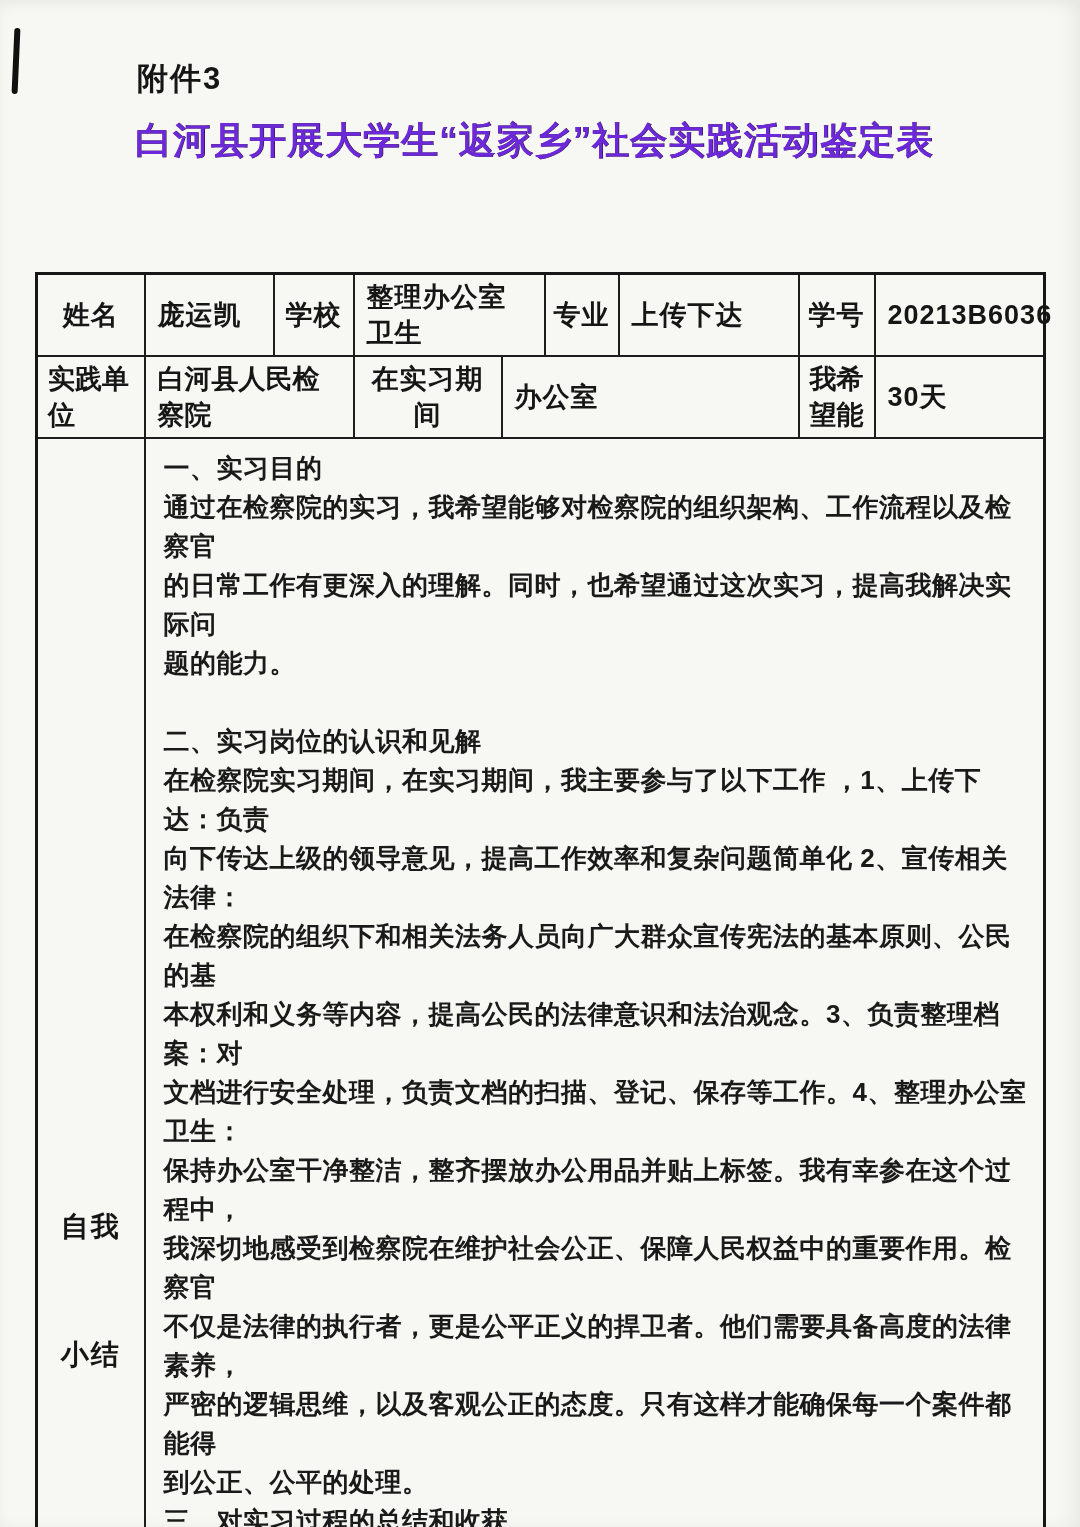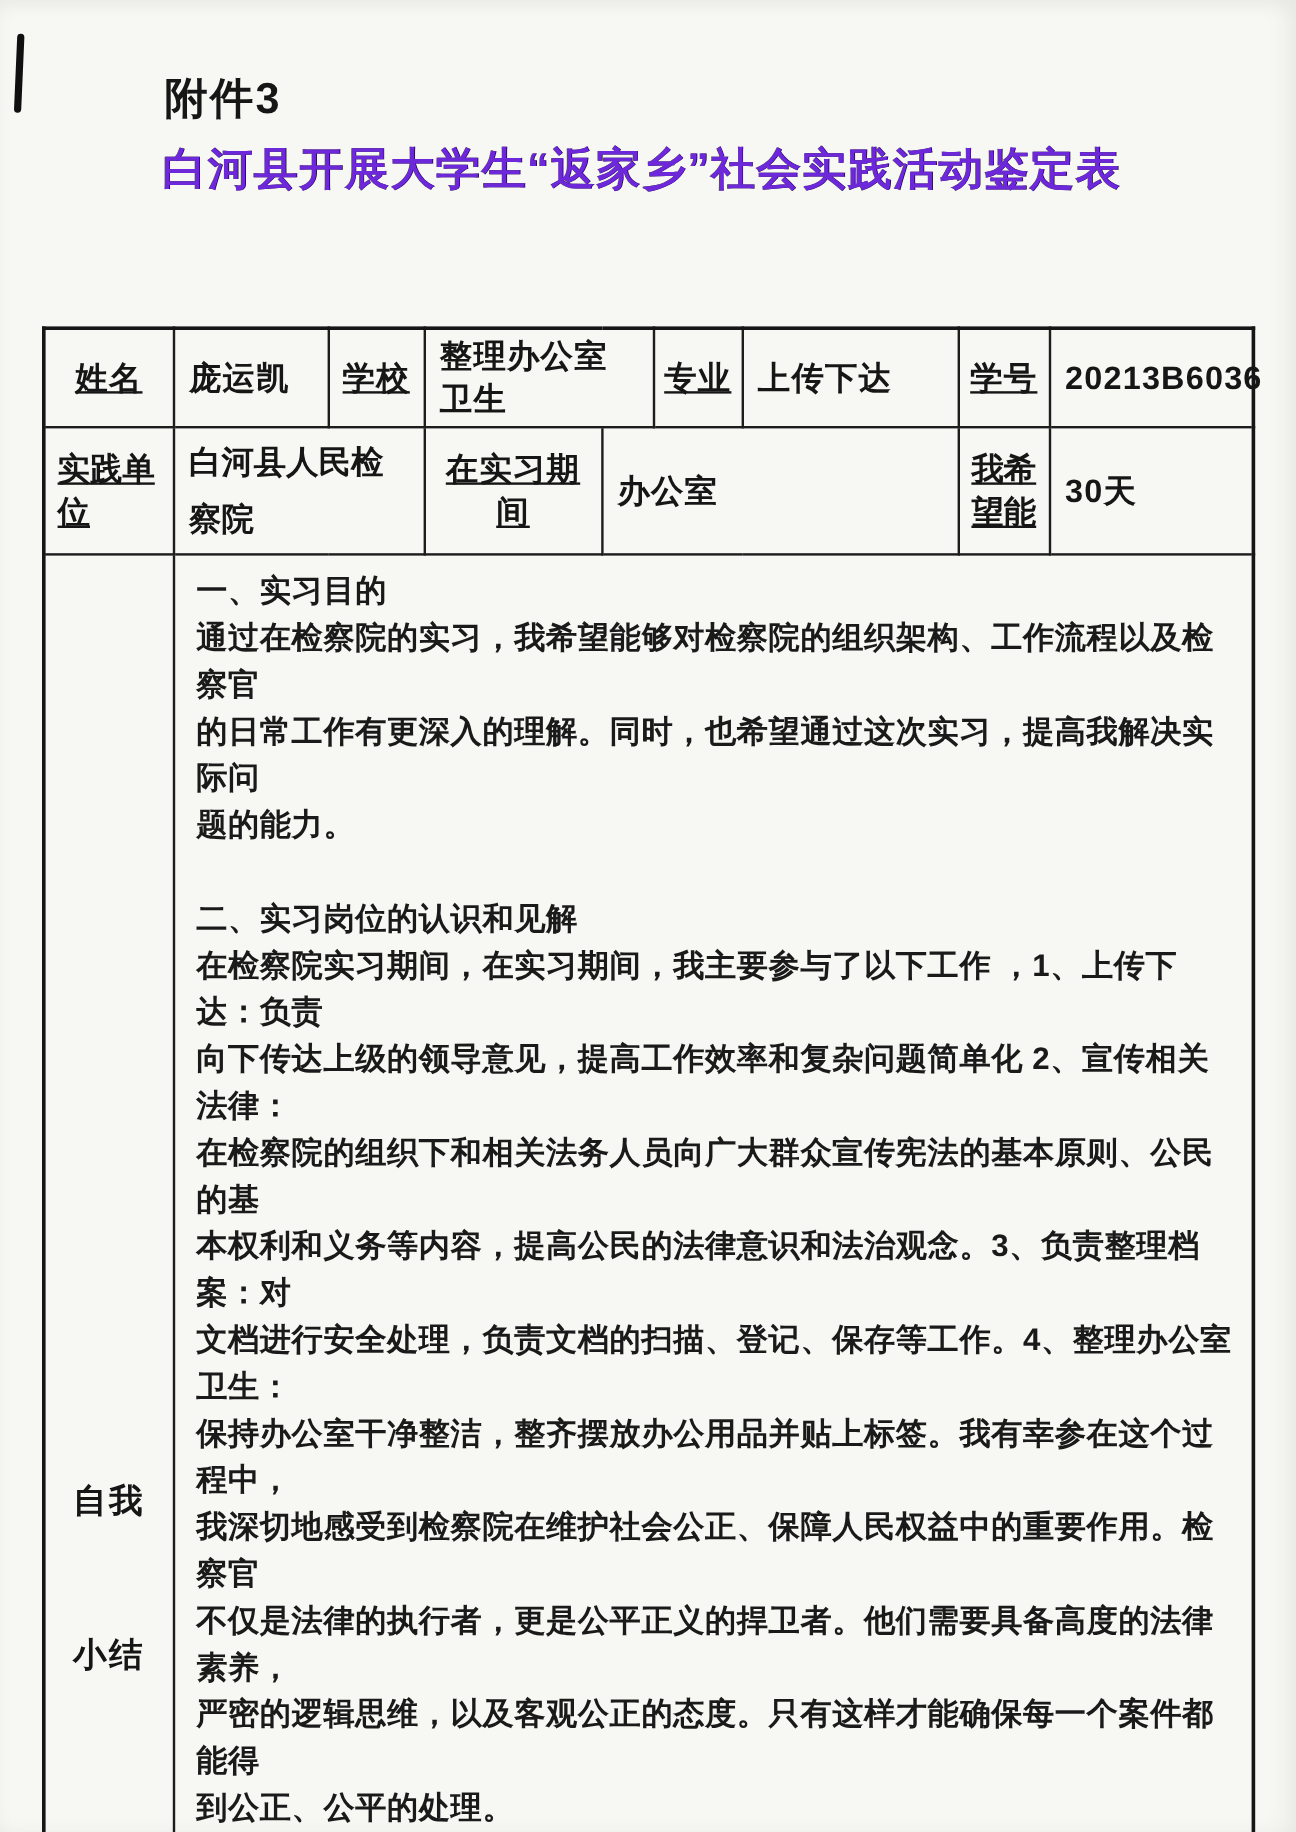--- a/index.html
+++ b/index.html
@@ -22,21 +22,21 @@
     position: absolute;
     left: 13px; top: 28px;
     width: 6px; height: 66px;
     background: #101010;
     border-radius: 3px;
     transform: rotate(2.5deg);
   }
   .attachment-label {
     position: absolute;
     left: 137px; top: 58px;
-    font-size: 36px;
+    font-size: 31px;
     font-weight: 600;
     letter-spacing: 2px;
     color: #161616;
   }
   .doc-title {
     position: absolute;
     left: 135px; top: 116px;
     font-size: 37px;
     font-weight: 900;
     letter-spacing: 1px;
@@ -56,30 +56,29 @@
     vertical-align: middle;
     font-size: 27px;
     color: #161616;
   }
   table.appraisal { border: 3px solid #161616; }
   td.label-cell {
     font-weight: 700;
     text-align: center;
     padding: 4px 6px;
     letter-spacing: 1px;
-    text-decoration: underline;
   }
   td.label-cell.align-left { text-align: left; padding-left: 10px; letter-spacing: 0; margin-left: 12px; }
   td.value-cell {
     font-weight: 600;
     text-align: left;
     padding: 4px 12px;
     letter-spacing: 1px;
   }
-  td.unit-value { font-size: 25px; letter-spacing: 0; line-height: 48px; }
+  td.unit-value { font-size: 25px; letter-spacing: 0; line-height: 36px; }
   tr.row-1, tr.row-2 { height: 80px; }
   tr.row-3 { height: 991px; }
   td.summary-label-cell { padding: 0; }
   .vlabel {
     display: flex;
     flex-direction: column;
     align-items: center;
     justify-content: center;
     gap: 90px;
     height: 985px;

